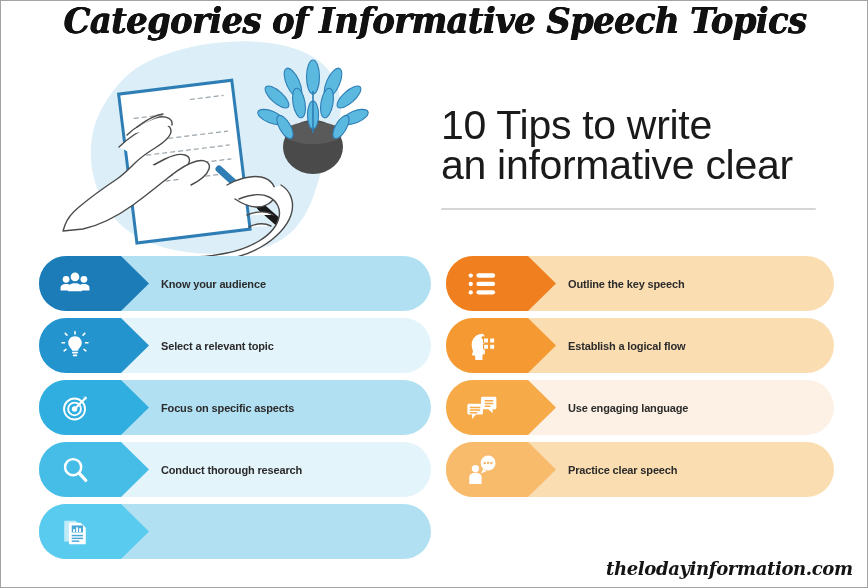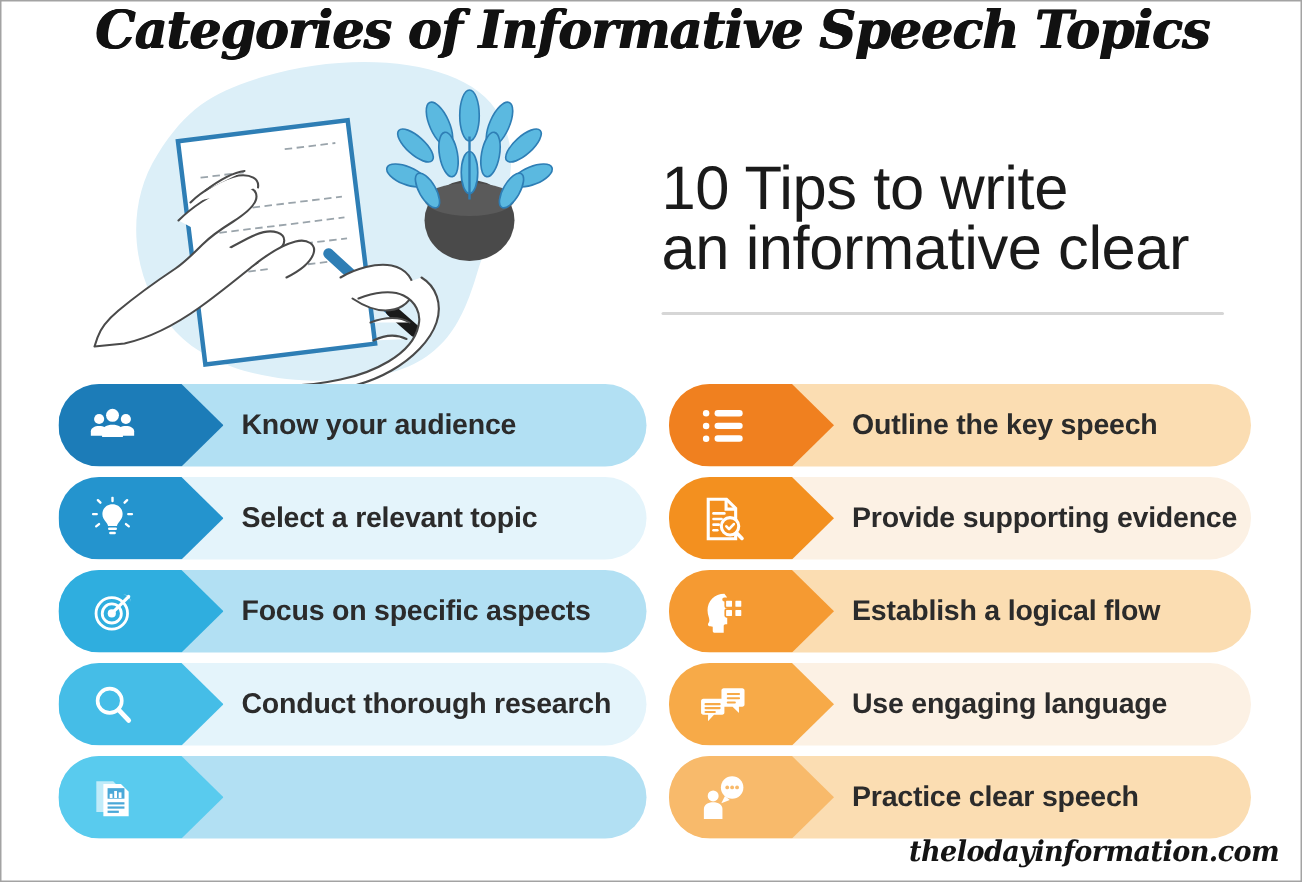--- a/index.html
+++ b/index.html
@@ -96,21 +96,21 @@
     justify-content:flex-start;
     padding-left:21px;
   }
   .badge svg{ width:30px; height:30px; display:block; }
   .row-label{
     position:absolute;
     left:122px; top:0;
     height:55px;
     display:flex;
     align-items:center;
-    font-size:19px;
+    font-size:11px;
     font-weight:600;
     color:#2b2b2b;
     letter-spacing:-0.15px;
     white-space:nowrap;
   }
 
   
   #footer{
     position:absolute;
     right:14px; bottom:8px;
@@ -311,41 +311,20 @@
               <circle cx="4" cy="25" r="2.3"></circle>
               <rect x="10" y="4.6" width="20" height="4.6" rx="2.3"></rect>
               <rect x="10" y="13.6" width="20" height="4.6" rx="2.3"></rect>
               <rect x="10" y="22.6" width="20" height="4.6" rx="2.3"></rect>
             </svg>
           </span>
         </div>
         <div class="row-label">Outline the key speech</div>
       </div>
       <div class="row">
-        <div class="pill" style="background: rgb(252, 241, 228);"></div>
-        <div class="badge" style="background: rgb(243, 144, 31);">
-          <span>
-            <svg viewBox="0 0 32 32">
-              <path d="M5.5 2h13l6.5 6.5V30H5.5z" fill="none" stroke="#fff" stroke-width="2.2"></path>
-              <path d="M18.2 2.4v6.6h6.6" fill="none" stroke="#fff" stroke-width="2.2"></path>
-              <g stroke="#fff" stroke-width="1.8" stroke-linecap="round">
-                <line x1="9.2" y1="12" x2="17" y2="12"></line>
-                <line x1="9.2" y1="16" x2="15" y2="16"></line>
-                <line x1="9.2" y1="20" x2="13" y2="20"></line>
-                <line x1="9.2" y1="24" x2="12" y2="24"></line>
-              </g>
-              <circle cx="21" cy="21.2" r="6.2" fill="#F3901F" stroke="#fff" stroke-width="2.2"></circle>
-              <path d="M18.4 21.2l1.9 2 3.4-3.6" fill="none" stroke="#fff" stroke-width="1.9" stroke-linecap="round" stroke-linejoin="round"></path>
-              <line x1="25.6" y1="25.8" x2="29.5" y2="29.8" stroke="#fff" stroke-width="2.6" stroke-linecap="round"></line>
-            </svg>
-          </span>
-        </div>
-        <div class="row-label">Provide supporting evidence</div>
-      </div>
-      <div class="row">
         <div class="pill" style="background: rgb(251, 221, 178);"></div>
         <div class="badge" style="background: rgb(245, 154, 50);">
           <span>
             <svg viewBox="0 0 32 32" fill="#fff">
               <path d="M17 3C10 3 5 8 5 14.8c0 3.3 1.3 5.2 1.3 7.2 0 1.4-1 1.8-1 2.8 0 .9.8 1.3 1.8 1.4l1.6.2v3.1c0 .8.6 1.3 1.4 1.3h6.4V26c0-.8.5-1.3 1.3-1.3H19V8.5h-2c-.9 0-1.5-.6-1.5-1.4s.6-1.4 1.5-1.4h2z"></path>
               <g>
                 <rect x="17.6" y="7.4" width="5.4" height="5.4" rx="0.9" fill="#fff" stroke="#F59A32" stroke-width="1.2"></rect>
                 <rect x="24.2" y="7.4" width="5.4" height="5.4" rx="0.9" fill="#fff" stroke="#F59A32" stroke-width="1.2"></rect>
                 <rect x="17.6" y="14" width="5.4" height="5.4" rx="0.9" fill="#fff" stroke="#F59A32" stroke-width="1.2"></rect>
                 <rect x="24.2" y="14" width="5.4" height="5.4" rx="0.9" fill="#fff" stroke="#F59A32" stroke-width="1.2"></rect>

